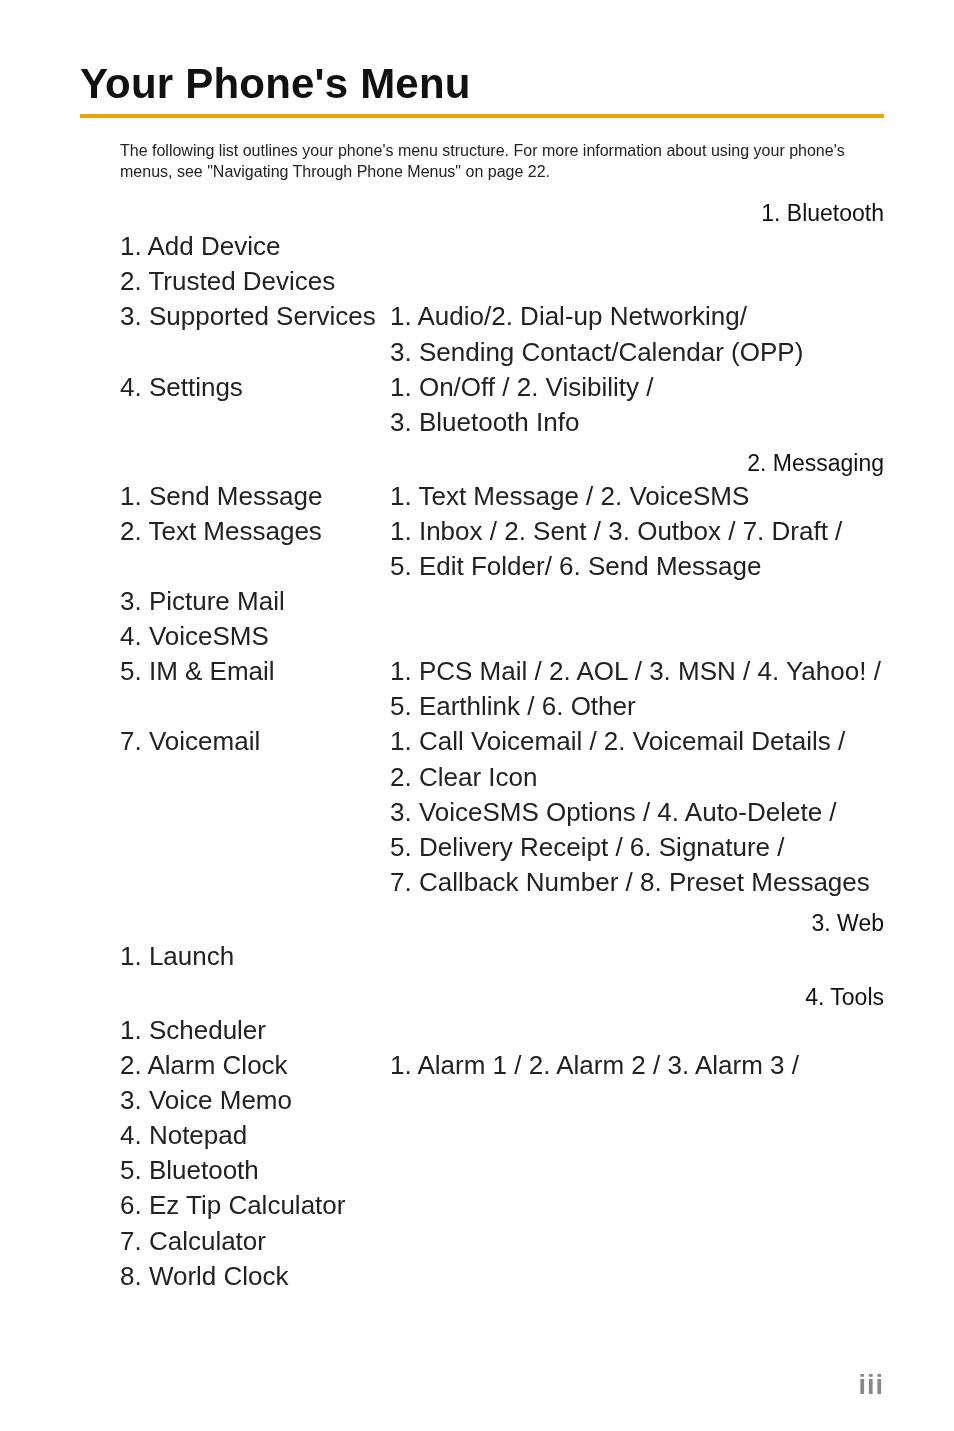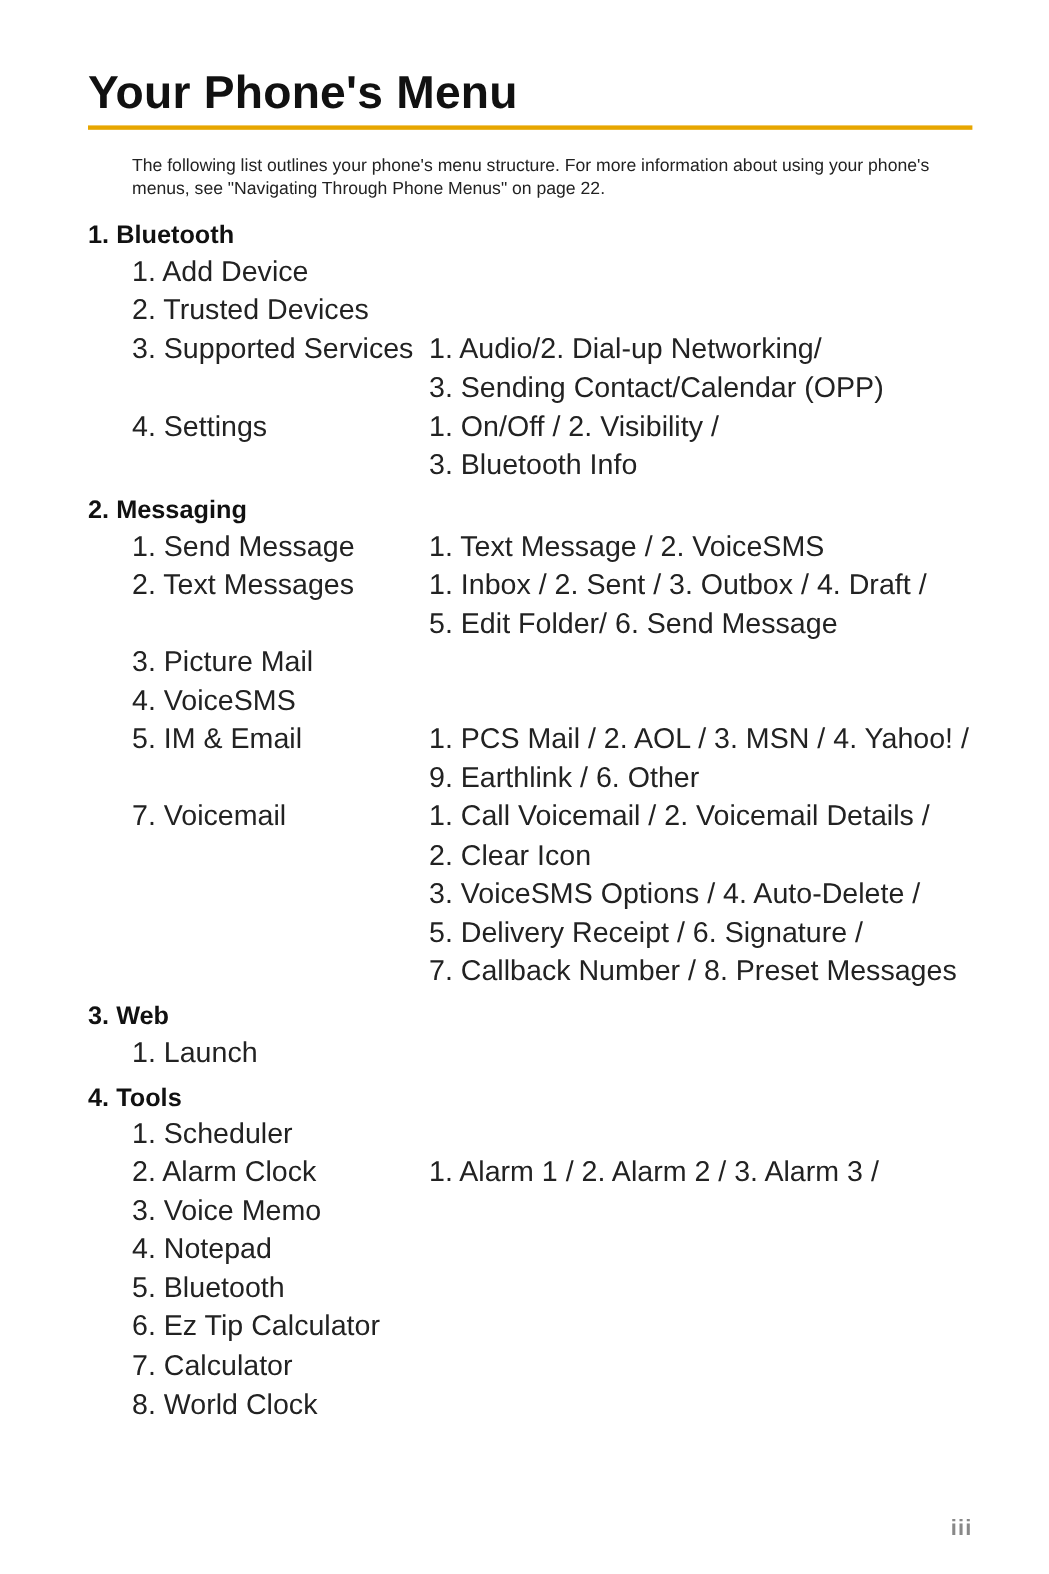--- a/index.html
+++ b/index.html
@@ -34,44 +34,45 @@
   }
   .intro {
     font-size: 16px;
     line-height: 1.32;
     margin: 14px 0 18px 0;
     color: #222;
     padding-left: 40px;
   }
   .section-head {
     font-size: 23px;
-    font-weight: 700;
+    font-weight: 400;
     margin: 10px 0 2px 0;
     color: #111;
+    text-align: right;
   }
   .row {
     display: flex;
     align-items: flex-start;
     font-size: 26px;
     line-height: 1.35;
   }
   .row .left {
     width: 310px;
     flex: 0 0 310px;
     padding-left: 40px;
     box-sizing: border-box;
   }
   .row .right {
     flex: 1 1 auto;
   }
   .pagenum {
     position: absolute;
     bottom: 30px;
     right: 70px;
-    font-size: 20px;
+    font-size: 27px;
     font-weight: 700;
     color: #888;
     letter-spacing: 1px;
   }
 </style>
 </head>
 <body>
 
 <div class="page">
 
@@ -108,41 +109,41 @@
     <div class="right">3. Bluetooth Info</div>
   </div>
 
   <div class="section-head">2. Messaging</div>
   <div class="row">
     <div class="left">1.  Send Message</div>
     <div class="right">1. Text Message / 2. VoiceSMS</div>
   </div>
   <div class="row">
     <div class="left">2.  Text Messages</div>
-    <div class="right">1. Inbox / 2. Sent / 3. Outbox / 4. Draft /</div>
+    <div class="right">1. Inbox / 2. Sent / 3. Outbox / 7. Draft /</div>
   </div>
   <div class="row">
     <div class="left"></div>
     <div class="right">5. Edit Folder/ 6. Send Message</div>
   </div>
   <div class="row">
     <div class="left">3.  Picture Mail</div>
     <div class="right"></div>
   </div>
   <div class="row">
     <div class="left">4.  VoiceSMS</div>
     <div class="right"></div>
   </div>
   <div class="row">
     <div class="left">5.  IM &amp; Email</div>
     <div class="right">1. PCS Mail / 2. AOL / 3. MSN / 4. Yahoo! /</div>
   </div>
   <div class="row">
     <div class="left"></div>
-    <div class="right">9. Earthlink / 6. Other</div>
+    <div class="right">5. Earthlink / 6. Other</div>
   </div>
   <div class="row">
     <div class="left">7.  Voicemail</div>
     <div class="right">1. Call Voicemail / 2. Voicemail Details /</div>
   </div>
   <div class="row">
     <div class="left"></div>
     <div class="right">2. Clear Icon</div>
   </div>
   <div class="row">

